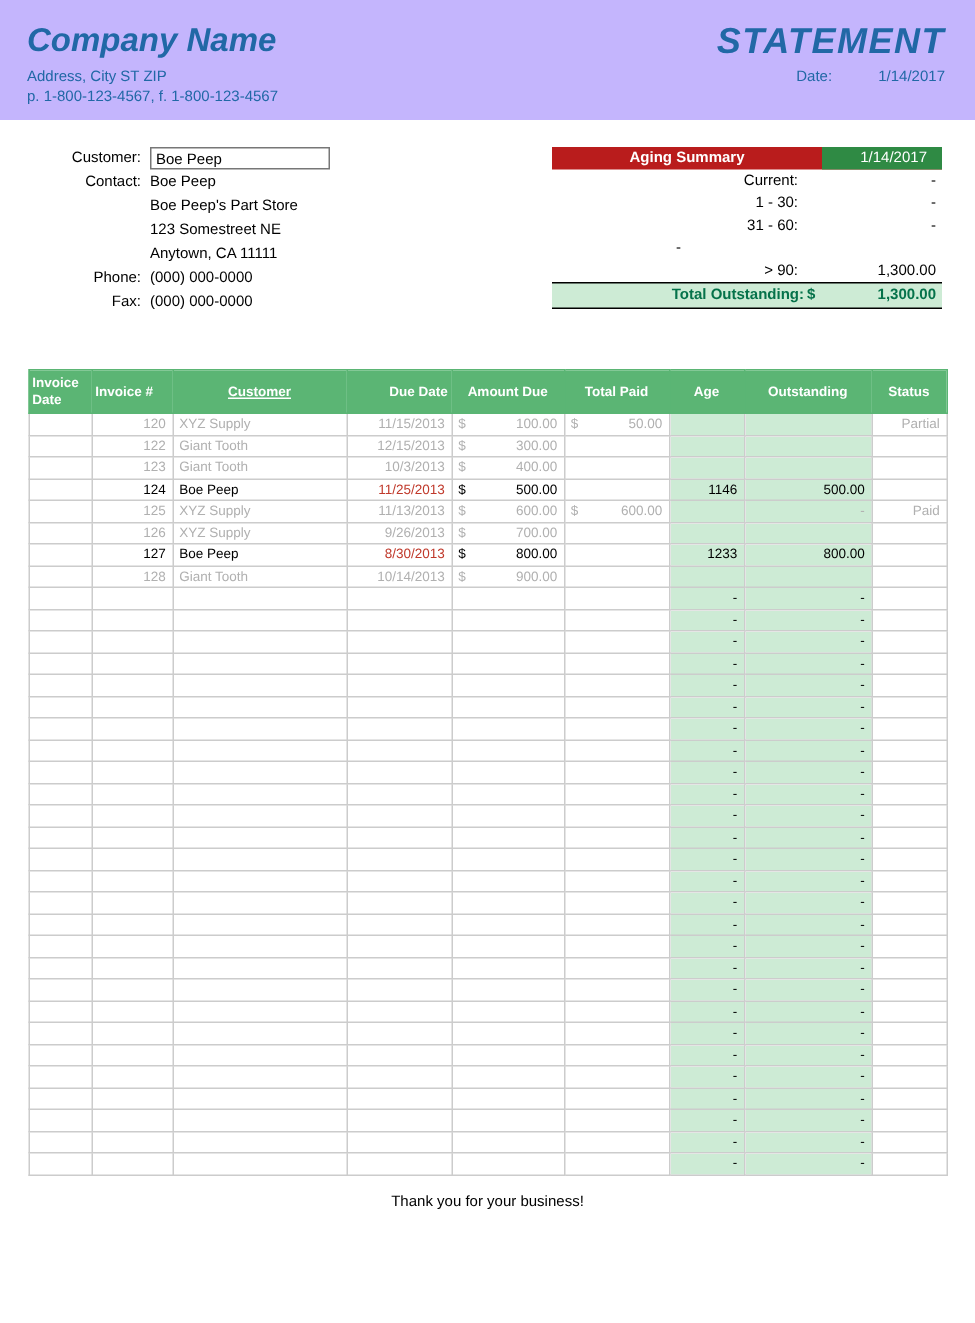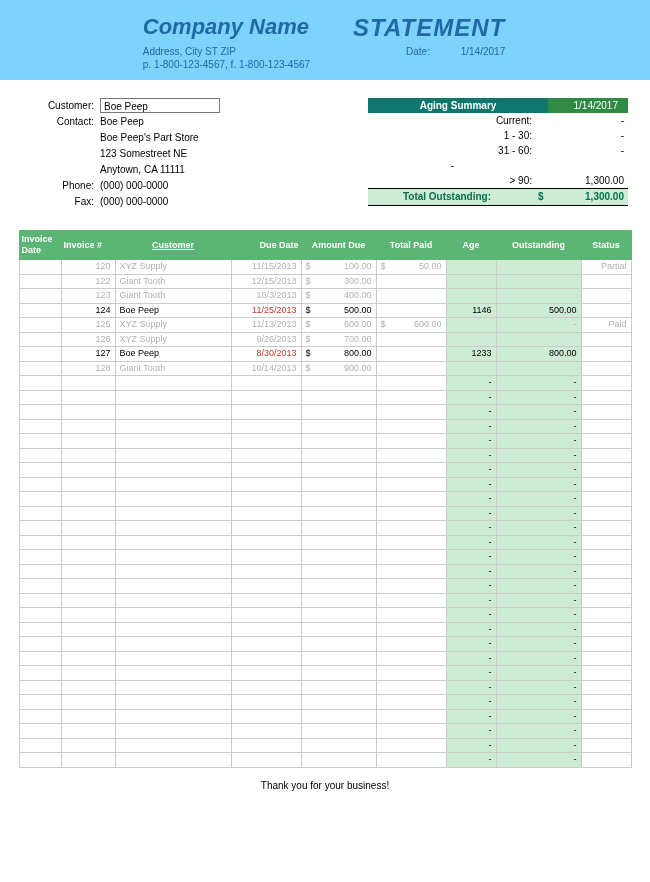--- a/index.html
+++ b/index.html
@@ -7,24 +7,24 @@
     margin: 0;
     padding: 0;
     width: 650px;
     height: 882px;
     background: #fff;
     font-family: Arial, Helvetica, sans-serif;
     font-size: 11px;
     color: #000;
   }
   .header {
-    background: #7dd3fc;
+    background: #c4b5fd;
     padding: 14px 20px 8px 18px;
     display: flex;
-    justify-content: center;
+    justify-content: space-between;
   }
   .header-left .company {
     color: #2168a6;
     font-size: 22px;
     font-weight: bold;
     font-style: italic;
     margin: 0 0 6px 0;
   }
   .header-left .addr, .header-left .phone {
     color: #2168a6;
@@ -58,44 +58,44 @@
   .customer-row.first .val {
     border: 1px solid #777;
     padding: 0 3px;
     min-width: 120px;
     height: 15px;
     line-height: 15px;
   }
   .aging { width: 260px; font-size: 10px; }
   .aging-title {
     display: flex;
-    background: #0f766e;
+    background: #b91c1c;
     color: #fff;
   }
   .aging-title .t { flex: 1; text-align: center; font-weight: bold; padding: 2px 0; }
   .aging-title .d { background: #2f8a44; padding: 2px 10px; text-align: right; min-width: 80px; }
   .aging-row { display: flex; line-height: 15px; }
   .aging-row .k { flex: 1; text-align: right; padding-right: 6px; }
   .aging-row .v { width: 90px; text-align: right; padding-right: 4px; }
   .aging-total {
     display: flex;
     background: #cdebd5;
     border-top: 1px solid #000;
     border-bottom: 1px solid #000;
     font-weight: bold;
     line-height: 16px;
     color: #05724a;
   }
-  .aging-total .k { flex: 1; text-align: center; padding-right: 12px; }
+  .aging-total .k { flex: 1; text-align: right; padding-right: 2px; }
   .aging-total .cur { width: 18px; text-align: left; }
   .aging-total .v { width: 72px; text-align: right; padding-right: 4px; }
 
   table.invoices {
     width: 612px;
-    margin: 6px auto 0 auto;
+    margin: 22px auto 0 auto;
     border-collapse: collapse;
     font-size: 9px;
     table-layout: fixed;
   }
   table.invoices th {
     background: #5bb574;
     color: #fff;
     font-weight: bold;
     padding: 3px 2px;
     text-align: left;

